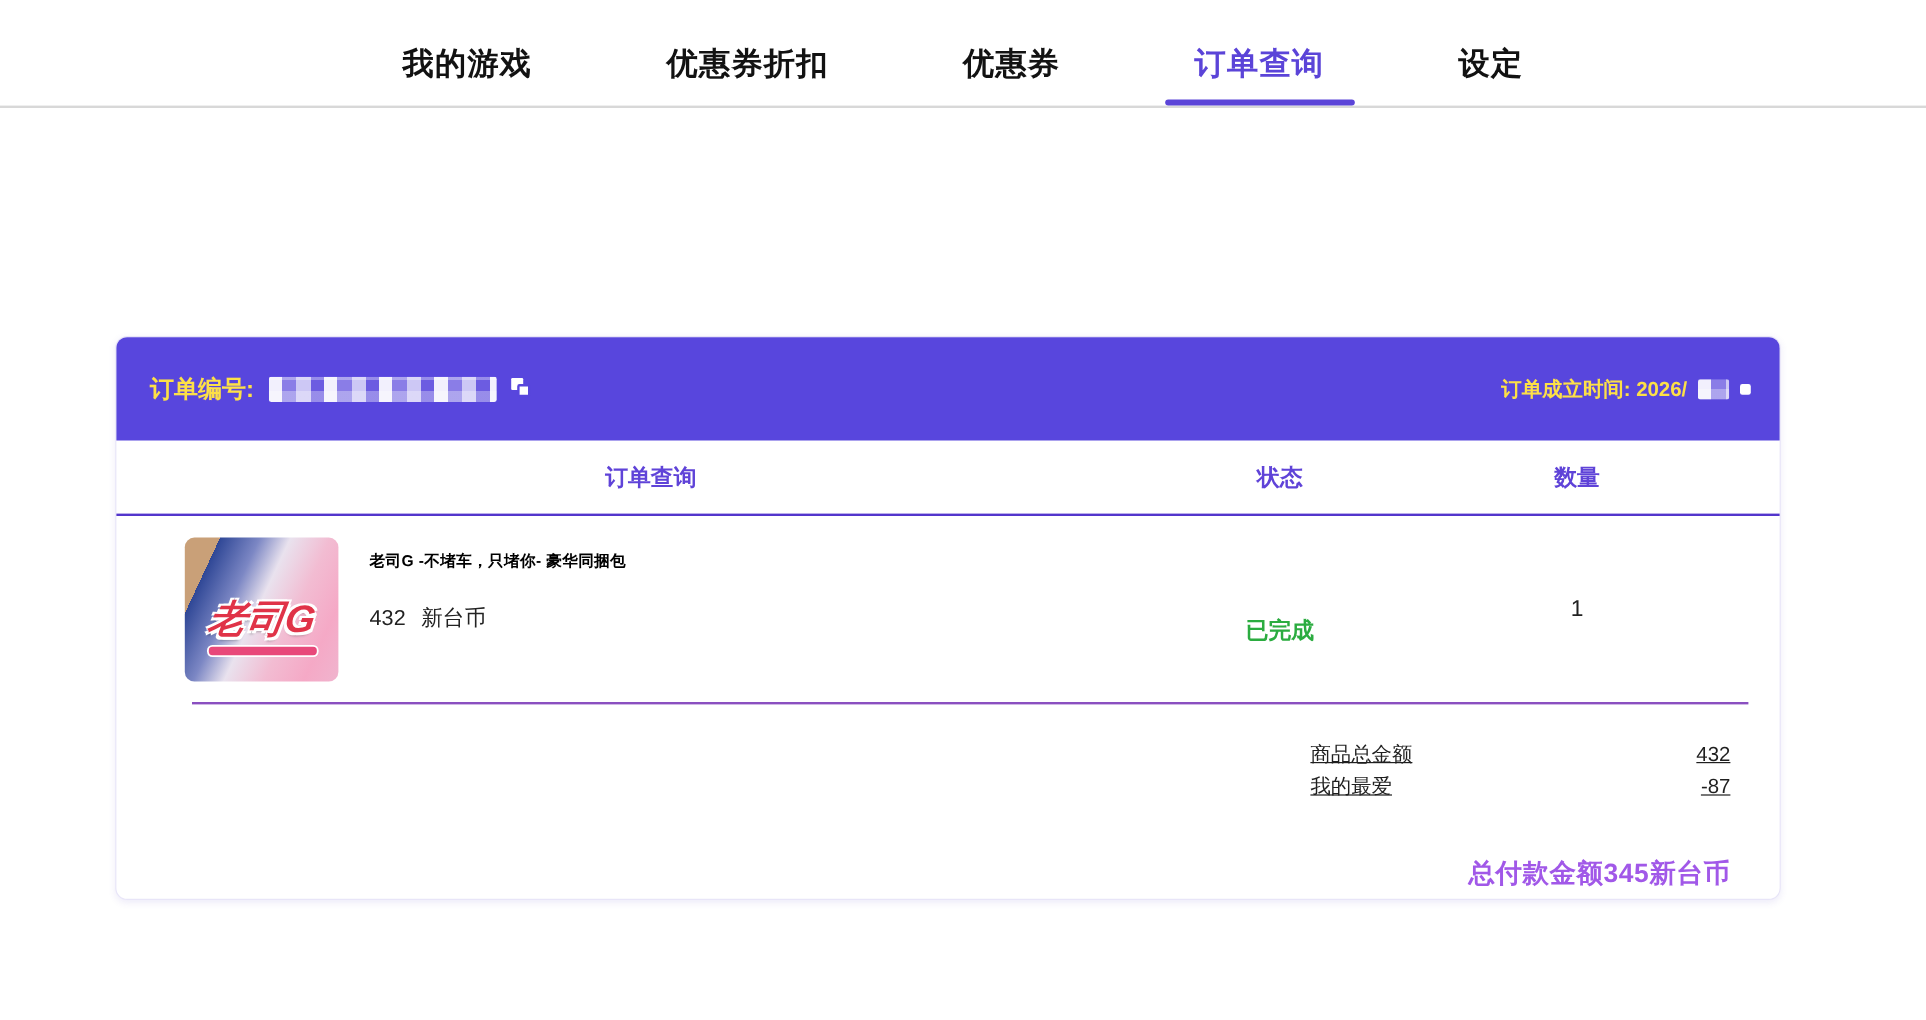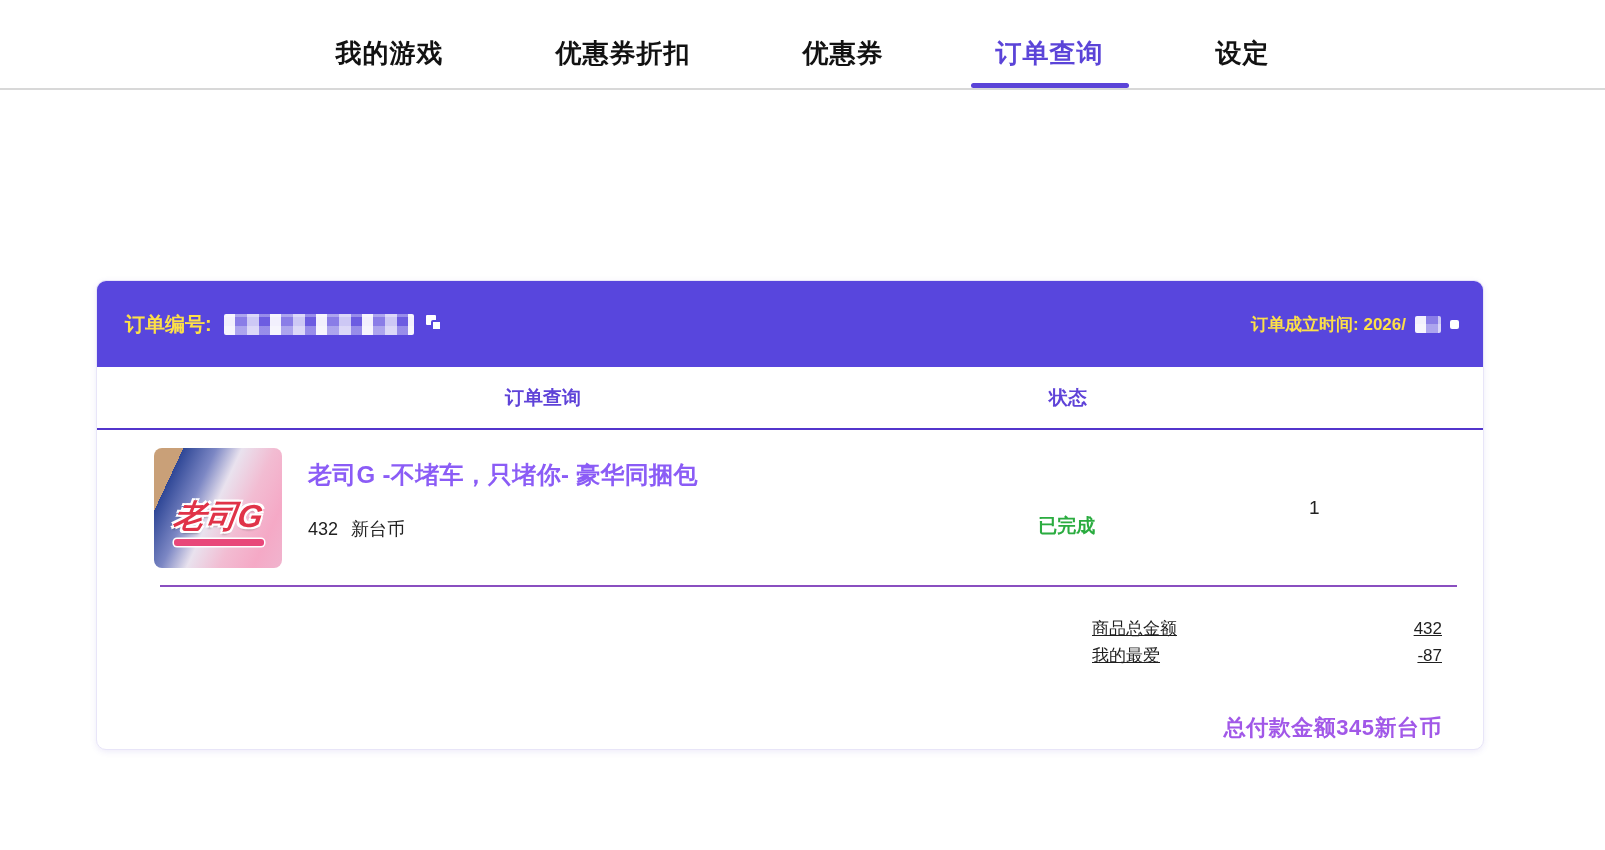--- a/index.html
+++ b/index.html
@@ -61,21 +61,21 @@
   .thumb{width:128px;height:120px;border-radius:8px;overflow:hidden;position:relative;cursor:pointer;flex:0 0 auto;
     background:linear-gradient(115deg,#C9A078 0%,#C9A078 16%,#2F4796 16%,#7C87C4 34%,
       #E9E2EE 48%,#F2BCD2 66%,#F5A9C6 84%,#F0B4CE 100%);}
   .thumb-logo{position:absolute;left:50%;top:58%;transform:translate(-50%,-50%) skewX(-8deg);
     font-size:32px;font-weight:800;font-style:italic;color:#E03348;
     text-shadow:-2px -2px 0 #fff,2px -2px 0 #fff,-2px 2px 0 #fff,2px 2px 0 #fff,0 3px 2px rgba(0,0,0,.25);
     white-space:nowrap;}
   .thumb-bar{position:absolute;left:16%;right:14%;top:76%;height:7px;background:#E8487A;border-radius:3px;
     box-shadow:0 0 0 1.5px #fff;}
   .pinfo{padding-top:11px;}
-  .pname{font-size:24px;font-weight:700;color:#8b5cf6;letter-spacing:.3px;}
+  .pname{font-size:13px;font-weight:700;color:#000000;letter-spacing:.3px;}
   .pprice{margin-top:26px;font-size:18px;color:#222;display:flex;gap:13px;align-items:baseline;}
   .pstatus{width:158px;text-align:center;font-size:19px;font-weight:700;color:var(--green);margin-top:37px;}
   .pqty{width:338px;text-align:center;font-size:19px;color:#222;}
 
   
   .sep{height:2px;background:var(--purple-sep);margin-left:63px;margin-right:26px;}
 
   
   .summary{width:380px;margin:28px 41px 0 auto;}
   .srow{display:flex;justify-content:space-between;padding-left:30px;
@@ -108,20 +108,21 @@
     <div class="oh-right">
       <span class="oh-date">订单成立时间: 2026/</span>
       <span class="redact redact-date"></span>
       <span class="date-square"></span>
     </div>
   </div>
 
   <div class="thead">
     <div class="th col-product">订单查询</div>
     <div class="th col-status">状态</div>
+    <div class="th col-qty">数量</div>
   </div>
 
   <div class="prow">
     <div class="pcell">
       <div class="thumb">
         <span class="thumb-logo">老司G</span>
         <span class="thumb-bar"></span>
       </div>
       <div class="pinfo">
         <div class="pname">老司G -不堵车，只堵你- 豪华同捆包</div>

